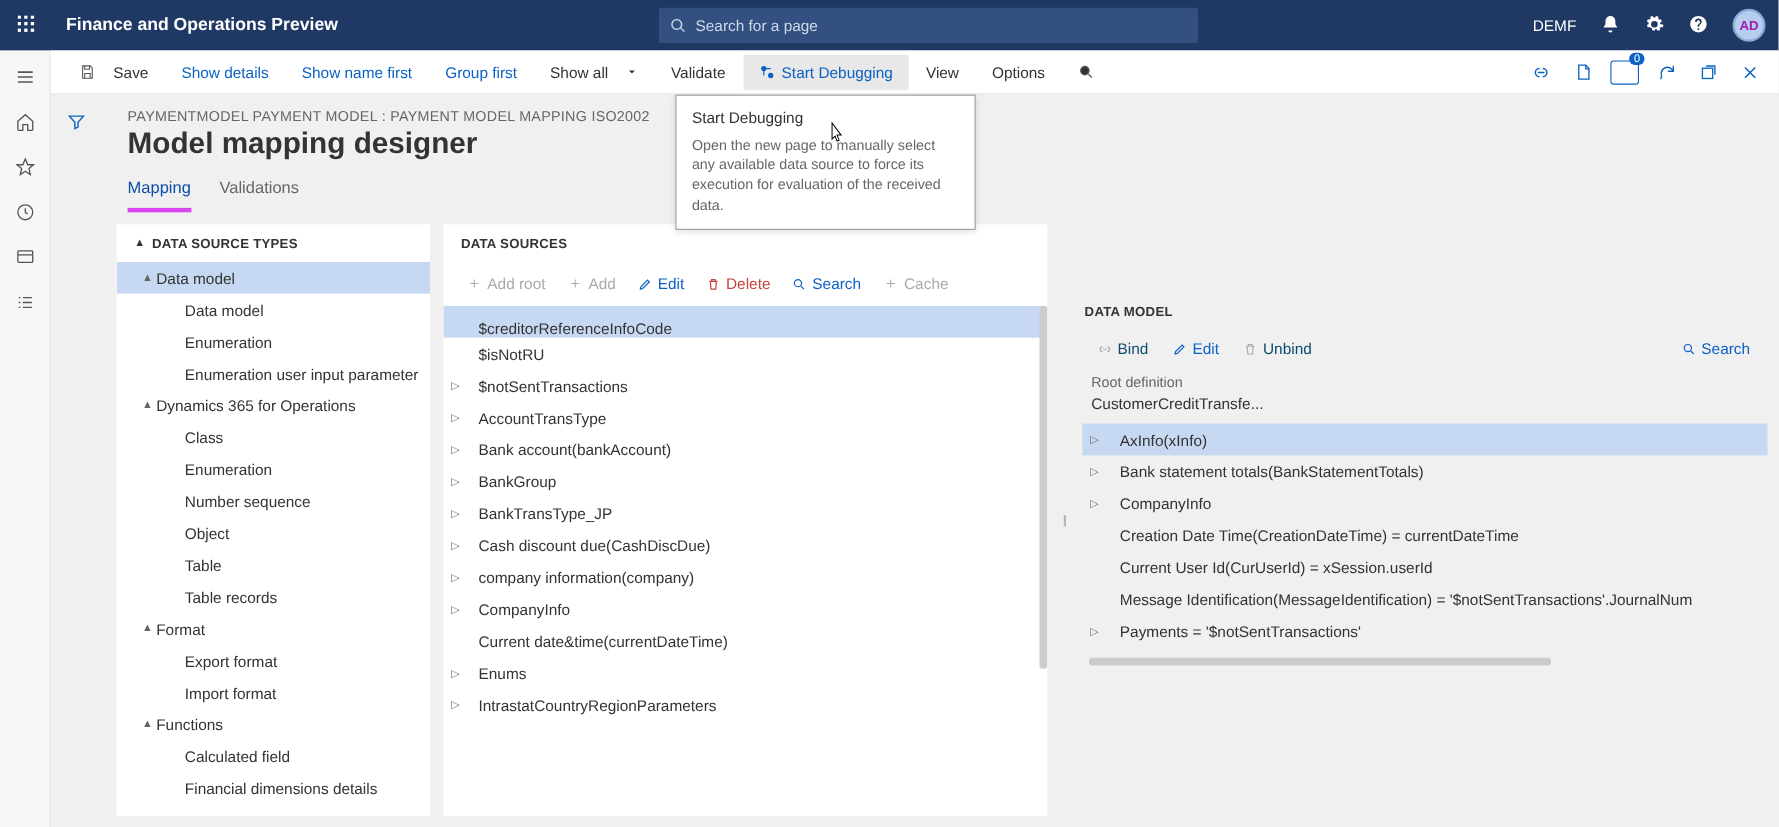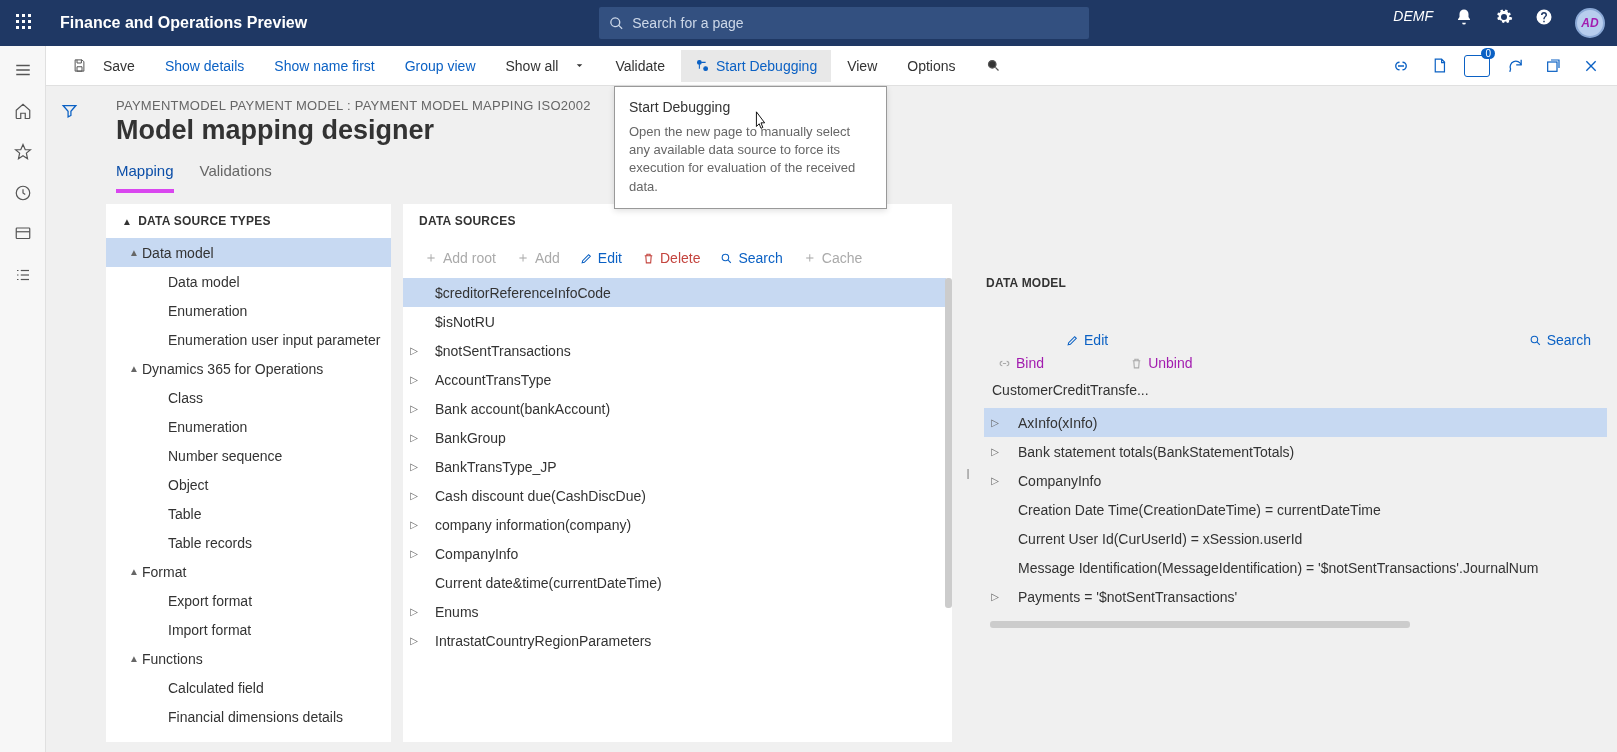--- a/index.html
+++ b/index.html
@@ -6,21 +6,21 @@
     body { background: #f0f0f0; color: #333; font-size: 14px; overflow: hidden; }
 
     
     .header { background: #1f3864; color: #fff; height: 46px; display: flex; align-items: center; padding: 0 12px; }
     .header .app-launcher { width: 24px; text-align: center; }
     .header .app-launcher svg { fill: #fff; }
     .header .app-title { font-size: 16px; font-weight: 600; margin-left: 24px; flex: 0 0 auto; }
     .header .search-wrap { flex: 1; display: flex; justify-content: center; }
     .header .searchbox { display: flex; align-items: center; background: #335080; border-radius: 2px; width: 490px; height: 32px; padding: 0 10px; color: #cdd8e8; }
     .header .searchbox svg { fill: #cdd8e8; margin-right: 8px; }
-    .header .right-icons { display: flex; align-items: flex-start; gap: 22px; margin-left: 12px; font-style: italic; }
+    .header .right-icons { display: flex; align-items: center; gap: 22px; margin-left: 12px; }
     .header .right-icons .icon svg { fill: #fff; }
     .header .demf { color: #fff; font-size: 14px; }
     .header .avatar { width: 30px; height: 30px; border-radius: 50%; background: #b7cdee; color: #a21caf; display: flex; align-items: center; justify-content: center; font-weight: 600; border: 2px solid #8ba9d6; font-size: 12px; }
 
     
     .shell { display: flex; height: calc(100vh - 46px); }
     .leftbar { width: 46px; background: #f7f7f7; border-right: 1px solid #e0e0e0; display: flex; flex-direction: column; align-items: center; padding-top: 15px; gap: 20px; }
     .leftbar svg { stroke: #555; fill: none; }
 
     .workarea { flex: 1; display: flex; flex-direction: column; background: #f0f0f0; }
@@ -75,30 +75,30 @@
     .mid-toolbar { display: flex; align-items: center; gap: 2px; padding: 6px 12px; }
     .mid-toolbar .mbtn { display: flex; align-items: center; gap: 5px; padding: 5px 9px; font-size: 14px; cursor: pointer; }
     .mid-toolbar .mbtn.disabled { color: #aaa; }
     .mid-toolbar .mbtn.blue { color: #0b61c4; }
     .mid-toolbar .mbtn.red { color: #c4443e; }
 
     .dslist { flex: 1; overflow-y: auto; position: relative; padding-right: 6px; }
     .dslist .dsrow { display: flex; align-items: center; height: 29px; font-size: 14px; color: #333; }
     .dslist .dsrow .caret { width: 22px; text-align: center; font-size: 10px; color: #666; }
     .dslist .dsrow .caret.none { visibility: hidden; }
-    .dslist .dsrow.selected { background: #c7d9f2; }
+    .dslist .dsrow.selected { background: #c7d9f2; align-items: flex-end; }
     .dslist .dsrow .txt { padding-left: 10px; }
     .dslist .vbar { position: absolute; right: 0; top: 0; width: 7px; height: 330px; background: #ccc; border-radius: 3px; }
 
     
     .panel.right .big-gap { height: 62px; }
     .panel.right .panel-header { padding-left: 4px; }
     .dm-toolbar { display: flex; align-items: center; gap: 6px; padding: 4px 8px; }
     .dm-toolbar .dbtn { display: flex; align-items: center; gap: 5px; padding: 5px 8px; font-size: 14px; }
-    .dm-toolbar .dbtn.disabled { color: #a21caf; margin-top: 46px; }
+    .dm-toolbar .dbtn.disabled { color: #0c4a6e; }
     .dm-toolbar .dbtn.blue { color: #0b61c4; }
     .rootdef { padding: 6px 8px 2px 10px; font-size: 13px; color: #666; }
     .rootval { padding: 2px 8px 10px 10px; font-size: 14px; color: #333; }
     .dmlist { padding-left: 2px; }
     .dmlist .dmrow { display: flex; align-items: center; height: 29px; font-size: 14px; color: #333; }
     .dmlist .dmrow .caret { width: 22px; text-align: center; font-size: 10px; color: #666; }
     .dmlist .dmrow .caret.none { visibility: hidden; }
     .dmlist .dmrow.selected { background: #c7d9f2; }
     .dmlist .dmrow .txt { padding-left: 12px; }
     .hscroll { height: 7px; background: #ccc; border-radius: 3px; width: 420px; margin: 10px 0 0 8px; }
@@ -187,21 +187,21 @@
 
     <div class="toolbar">
       <div class="tbtn dark">
         <svg width="15" height="15" viewBox="0 0 24 24">
             <path fill="none" stroke="#555" stroke-width="1.6" d="M5 3h11l3 3v15H5V3z M8 3v5h7V3 M8 14h8v7H8z"></path>
           </svg>
         <span>Save</span>
       </div>
       <div class="tbtn">Show details</div>
       <div class="tbtn">Show name first</div>
-      <div class="tbtn">Group view</div>
+      <div class="tbtn">Group first</div>
       <div class="tbtn dark">
         <span>Show all</span>
         <svg width="11" height="11" viewBox="0 0 24 24">
             <path d="M6 9l6 6 6-6z"></path>
           </svg>
       </div>
       <div class="tbtn dark">Validate</div>
       <div class="tbtn active">
         <svg width="15" height="15" viewBox="0 0 24 24" fill="none" stroke="#0b61c4" stroke-width="1.7">
             <circle cx="7" cy="7" r="3"></circle>
@@ -478,20 +478,21 @@
                 </div>
               <div style="flex:1"></div>
               <div class="dbtn blue">
                   <svg width="13" height="13" viewBox="0 0 24 24" fill="none" stroke="#0b61c4" stroke-width="2">
                     <circle cx="10" cy="10" r="6"></circle>
                     <line x1="15" y1="15" x2="20" y2="20"></line>
                   </svg>
                   <span>Search</span>
                 </div>
             </div>
+            <div class="rootdef">Root definition</div>
             <div class="rootval">CustomerCreditTransfe...</div>
             <div class="dmlist" id="dm-list">
                 <div class="dmrow selected">
                   <span class="caret">▷</span>
                   <span class="txt">AxInfo(xInfo)</span>
                 </div>
                 <div class="dmrow">
                   <span class="caret">▷</span>
                   <span class="txt">Bank statement totals(BankStatementTotals)</span>
                 </div>

